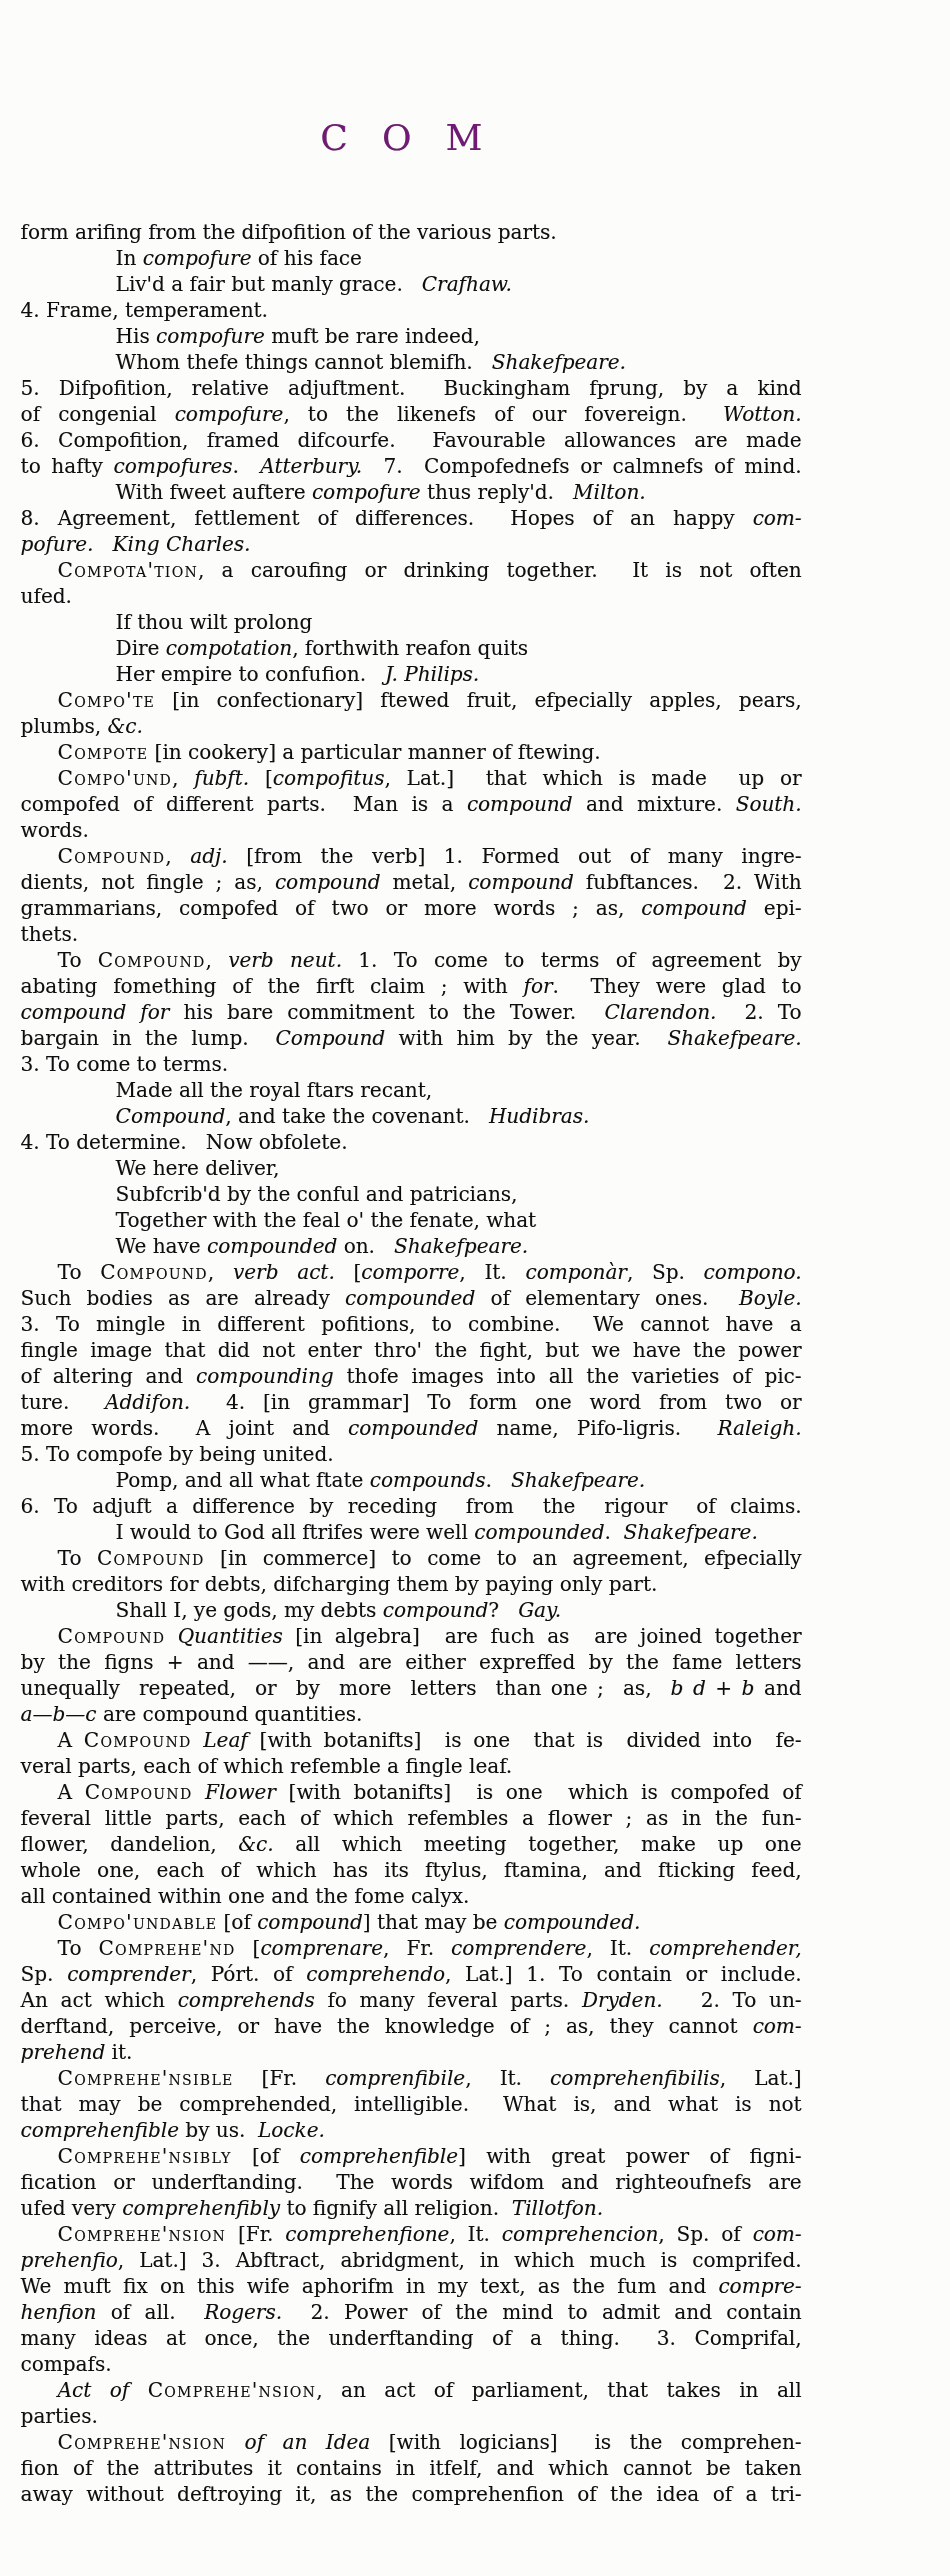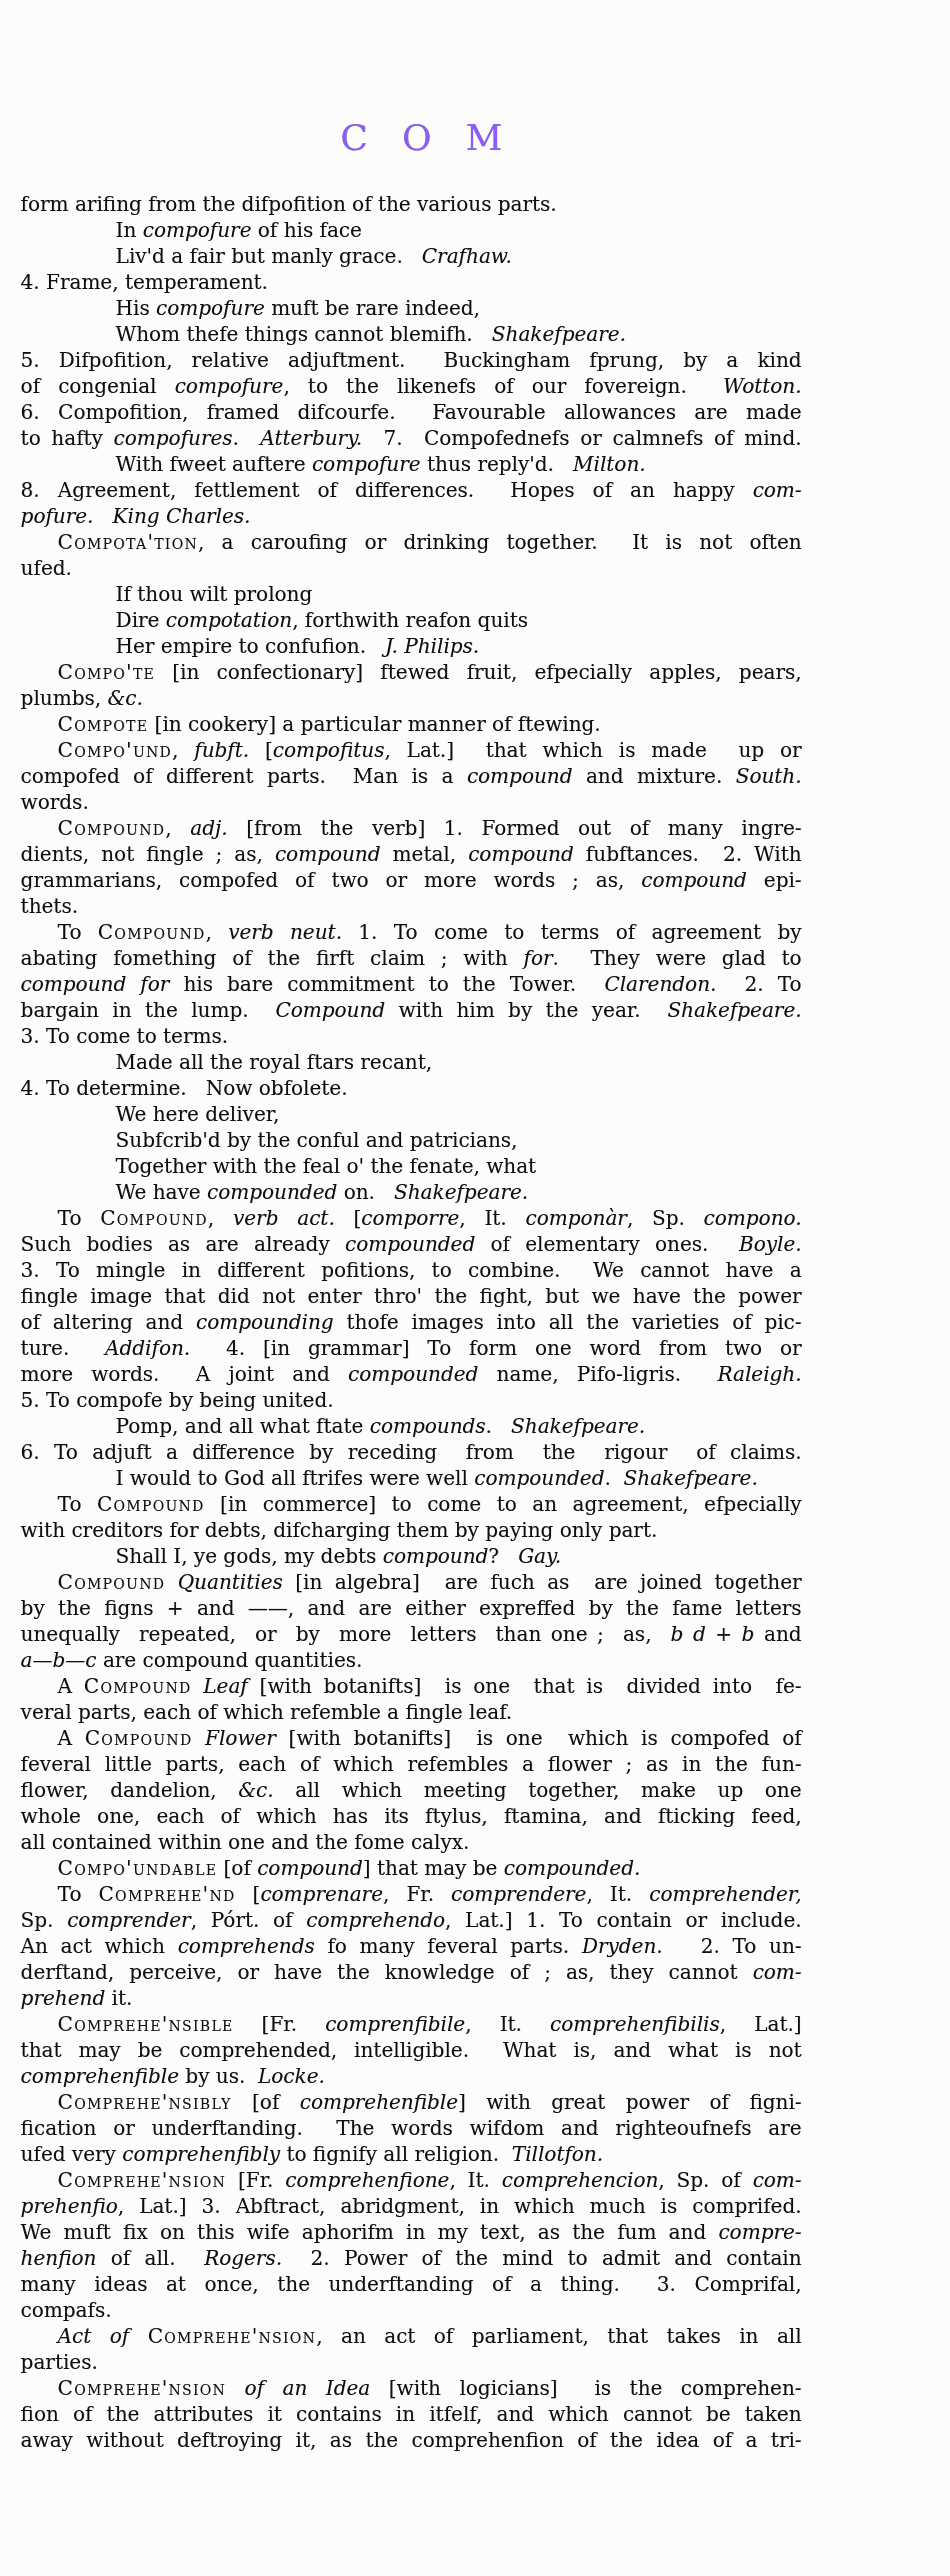--- a/index.html
+++ b/index.html
@@ -13,27 +13,26 @@
     color: #0e0e0e;
   }
   .running-head {
     position: absolute;
     top: 117px;
     left: 0;
     width: 814px;
     text-align: center;
     font-size: 36px;
     letter-spacing: 11.3px;
-    color: #8b5cf6;
+    color: #701a75;
     text-shadow: 0.3px 0.3px 0 rgba(0,0,0,0.35);
-    padding-left: 20px;
   }
   .text-block {
     position: absolute;
-    top: 191px;
+    top: 219px;
     left: 20.6px;
     width: 781px;
   }
   .line {
     font-size: 20px;
     line-height: 26px;
     white-space: pre-wrap;
     text-shadow: 0.3px 0.3px 0 rgba(0,0,0,0.30);
   }
   .line.e { padding-left: 37px; }   
@@ -76,20 +75,21 @@
       <div class="line e just"><span class="seg-sc">Compound</span><span class="seg-r">, </span><span class="seg-i">adj.</span><span class="seg-r"> [from the verb] 1. Formed out of many ingre-</span></div>
       <div class="line just"><span class="seg-r">dients, not fingle ; as, </span><span class="seg-i">compound</span><span class="seg-r"> metal, </span><span class="seg-i">compound</span><span class="seg-r"> fubftances.  2. With</span></div>
       <div class="line just"><span class="seg-r">grammarians, compofed of two or more words ; as, </span><span class="seg-i">compound</span><span class="seg-r"> epi-</span></div>
       <div class="line"><span class="seg-r">thets.</span></div>
       <div class="line e just"><span class="seg-r">To </span><span class="seg-sc">Compound</span><span class="seg-r">, </span><span class="seg-i">verb neut.</span><span class="seg-r"> 1. To come to terms of agreement by</span></div>
       <div class="line just"><span class="seg-r">abating fomething of the firft claim ; with </span><span class="seg-i">for</span><span class="seg-r">.  They were glad to</span></div>
       <div class="line just"><span class="seg-i">compound for</span><span class="seg-r"> his bare commitment to the Tower.  </span><span class="seg-i">Clarendon.</span><span class="seg-r">  2. To</span></div>
       <div class="line just"><span class="seg-r">bargain in the lump.  </span><span class="seg-i">Compound</span><span class="seg-r"> with him by the year.  </span><span class="seg-i">Shakefpeare.</span></div>
       <div class="line"><span class="seg-r">3. To come to terms.</span></div>
       <div class="line q"><span class="seg-r">Made all the royal ftars recant,</span></div>
+      <div class="line q"><span class="seg-i">Compound</span><span class="seg-r">, and take the covenant.   </span><span class="seg-i">Hudibras.</span></div>
       <div class="line"><span class="seg-r">4. To determine.   Now obfolete.</span></div>
       <div class="line q"><span class="seg-r">We here deliver,</span></div>
       <div class="line q"><span class="seg-r">Subfcrib'd by the conful and patricians,</span></div>
       <div class="line q"><span class="seg-r">Together with the feal o' the fenate, what</span></div>
       <div class="line q"><span class="seg-r">We have </span><span class="seg-i">compounded</span><span class="seg-r"> on.   </span><span class="seg-i">Shakefpeare.</span></div>
       <div class="line e just"><span class="seg-r">To </span><span class="seg-sc">Compound</span><span class="seg-r">, </span><span class="seg-i">verb act.</span><span class="seg-r"> [</span><span class="seg-i">comporre</span><span class="seg-r">, It. </span><span class="seg-i">componàr</span><span class="seg-r">, Sp. </span><span class="seg-i">compono.</span></div>
       <div class="line just"><span class="seg-r">Such bodies as are already </span><span class="seg-i">compounded</span><span class="seg-r"> of elementary ones.  </span><span class="seg-i">Boyle.</span></div>
       <div class="line just"><span class="seg-r">3. To mingle in different pofitions, to combine.  We cannot have a</span></div>
       <div class="line just"><span class="seg-r">fingle image that did not enter thro' the fight, but we have the power</span></div>
       <div class="line just"><span class="seg-r">of altering and </span><span class="seg-i">compounding</span><span class="seg-r"> thofe images into all the varieties of pic-</span></div>

